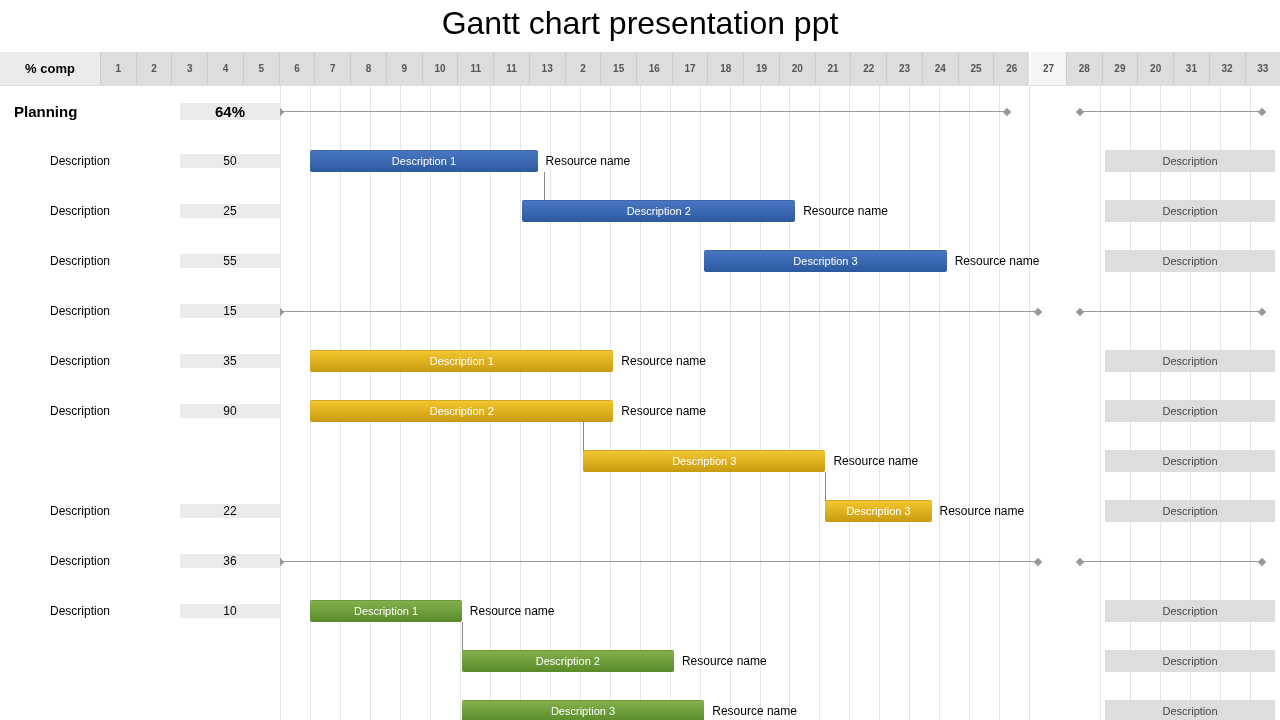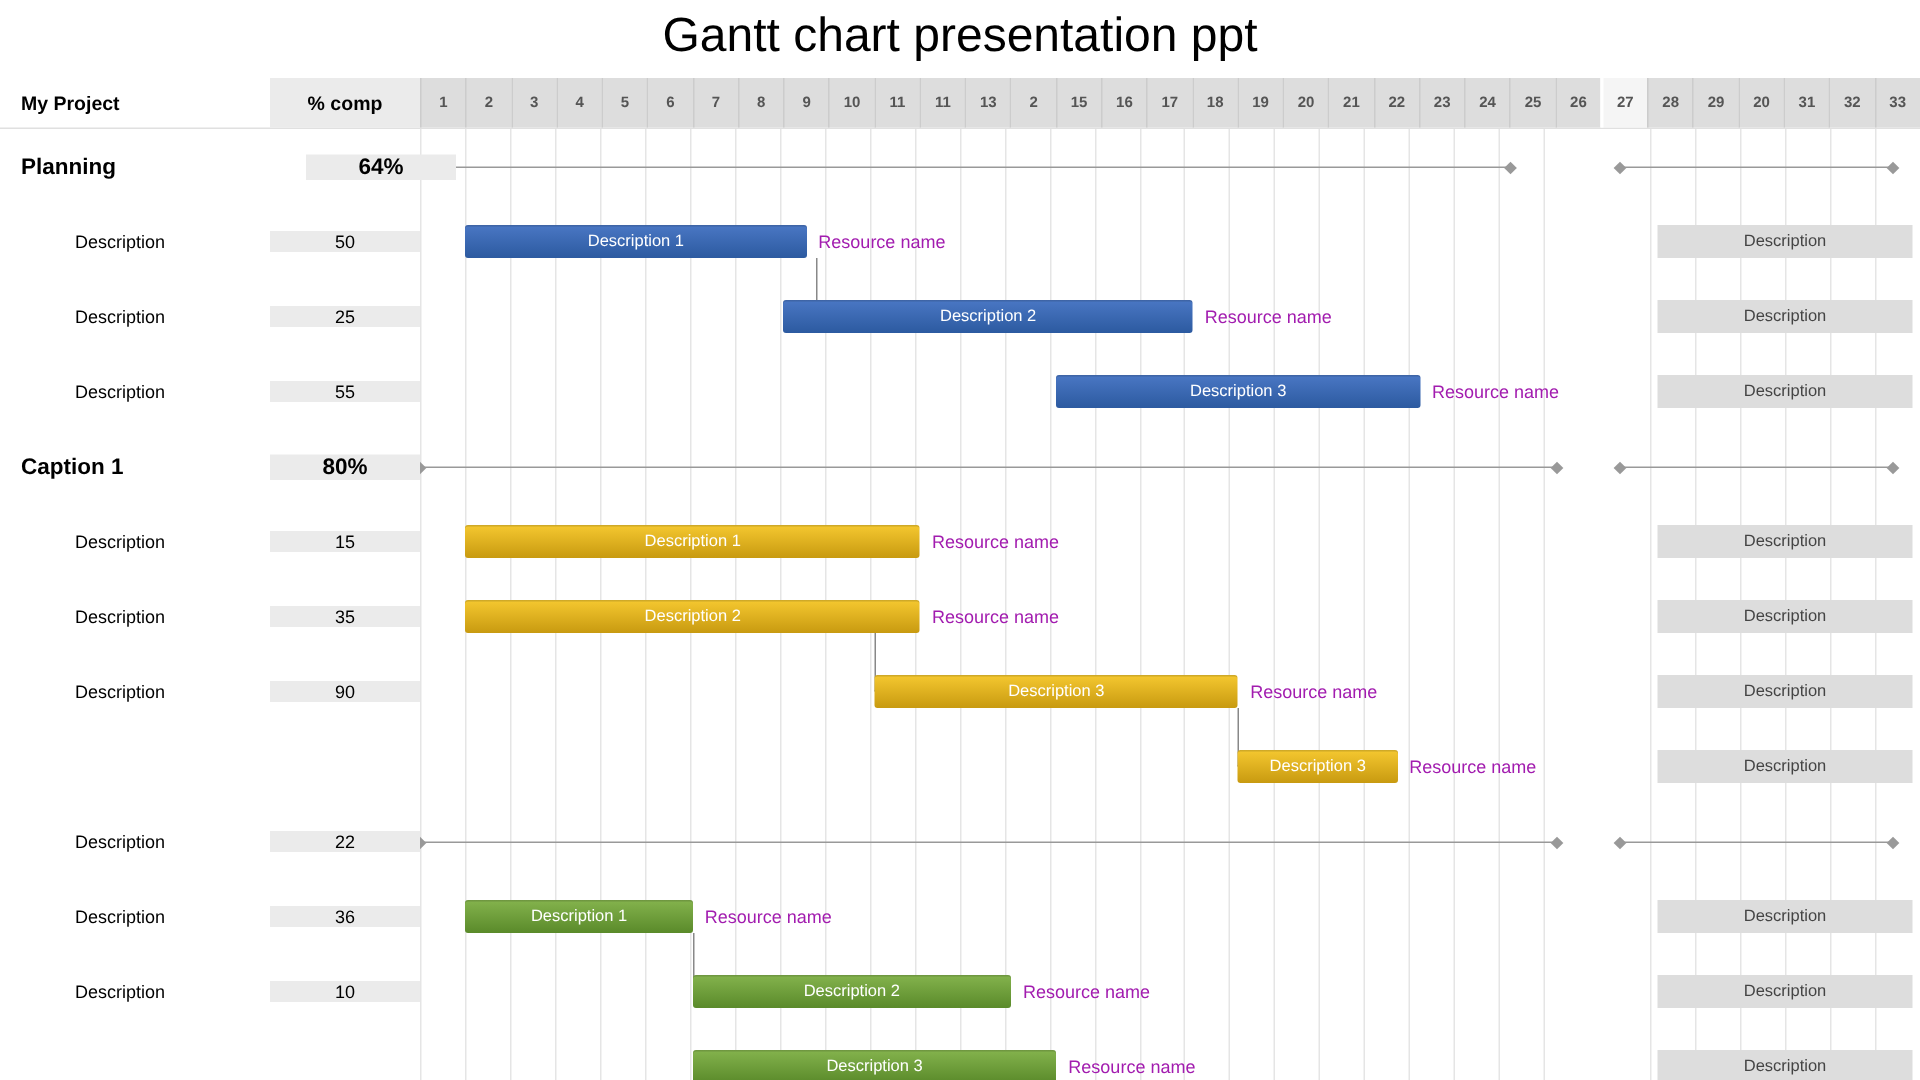--- a/index.html
+++ b/index.html
@@ -23,32 +23,31 @@
   .gridlines { position:absolute; left:0; right:0; top:0; bottom:0; display:flex; }
   .gline { flex:1; border-left:1px solid #e5e5e5; }
   .gline.gap { border-left:12px solid #fff; }
   .bar { position:absolute; height:22px; border-radius:2px; color:#fff; font-size:11px; display:flex; align-items:center; justify-content:center; box-shadow:0 1px 0 rgba(0,0,0,0.15) inset; }
   .bar.blue { background:linear-gradient(#4a77c4,#2c5aa0); }
   .bar.yellow { background:linear-gradient(#f5c830,#c89a10); }
   .bar.green { background:linear-gradient(#84b34d,#5a8a2a); }
   .sumline { position:absolute; height:0; border-top:1px solid #999;}
   .sumline::before,.sumline::after { content:''; position:absolute; top:-3px; width:6px; height:6px; background:#999; transform:rotate(45deg);}
   .sumline::before{ left:-3px;} .sumline::after{ right:-3px;}
-  .res { position:absolute; font-size:12px; color:#a21caf; white-space:nowrap; transform:translateX(8px);}
+  .res { position:absolute; font-size:12px; color:#000000; white-space:nowrap; transform:translateX(8px);}
   .conn { position:absolute; border-left:1px solid #888; border-bottom:1px solid #888;}
   .rbox { position:absolute; right:5px; width:170px; height:22px; background:#ddd; display:flex; align-items:center; justify-content:center; font-size:11px; color:#444;}
 </style>
 </head>
 <body>
 
 <div class="title">Gantt chart presentation ppt</div>
 
 <div class="grid">
   <div class="hdr-row">
-    <div class="col-left">My Project</div>
     <div class="col-comp">% comp</div>
     <div class="col-days" id="dayshdr">
         <div class="day-hdr">1</div>
         <div class="day-hdr">2</div>
         <div class="day-hdr">3</div>
         <div class="day-hdr">4</div>
         <div class="day-hdr">5</div>
         <div class="day-hdr">6</div>
         <div class="day-hdr">7</div>
         <div class="day-hdr">8</div>
@@ -154,45 +153,40 @@
           <div class="conn" style="left: 181.818px; top: 536px; height: 39px; width: 9.09091px;"></div>
           <div class="bar green" style="left: 181.818px; width: 212.121px; top: 564px;">Description 2</div>
           <div class="res" style="left: 393.939px; top: 568px;">Resource name</div>
           <div class="rbox" style="top: 564px;">Description</div>
           <div class="bar green" style="left: 181.818px; width: 242.424px; top: 614px;">Description 3</div>
           <div class="res" style="left: 424.242px; top: 618px;">Resource name</div>
           <div class="rbox" style="top: 614px;">Description</div>
         </div>
     </div>
     <div id="rows">
-        <div class="row" style="height: 50px; gap: 24px;">
+        <div class="row" style="height: 50px;">
           <div class="col-left section">Planning</div>
     <div class="col-comp section">64%</div>
     <div style="flex:1"></div>
         </div>
         <div class="row task" style="height: 50px;">
           <div class="col-left sub">Description</div>
       <div class="col-comp sub">50</div>
       <div style="flex:1"></div>
         </div>
         <div class="row task" style="height: 50px;">
           <div class="col-left sub">Description</div>
       <div class="col-comp sub">25</div>
       <div style="flex:1"></div>
         </div>
         <div class="row task" style="height: 50px;">
           <div class="col-left sub">Description</div>
       <div class="col-comp sub">55</div>
       <div style="flex:1"></div>
         </div>
-        <div class="row" style="height: 50px;">
-          <div class="col-left section">Caption 1</div>
-    <div class="col-comp section">80%</div>
-    <div style="flex:1"></div>
-        </div>
         <div class="row task" style="height: 50px;">
           <div class="col-left sub">Description</div>
       <div class="col-comp sub">15</div>
       <div style="flex:1"></div>
         </div>
         <div class="row task" style="height: 50px;">
           <div class="col-left sub">Description</div>
       <div class="col-comp sub">35</div>
       <div style="flex:1"></div>
         </div>

